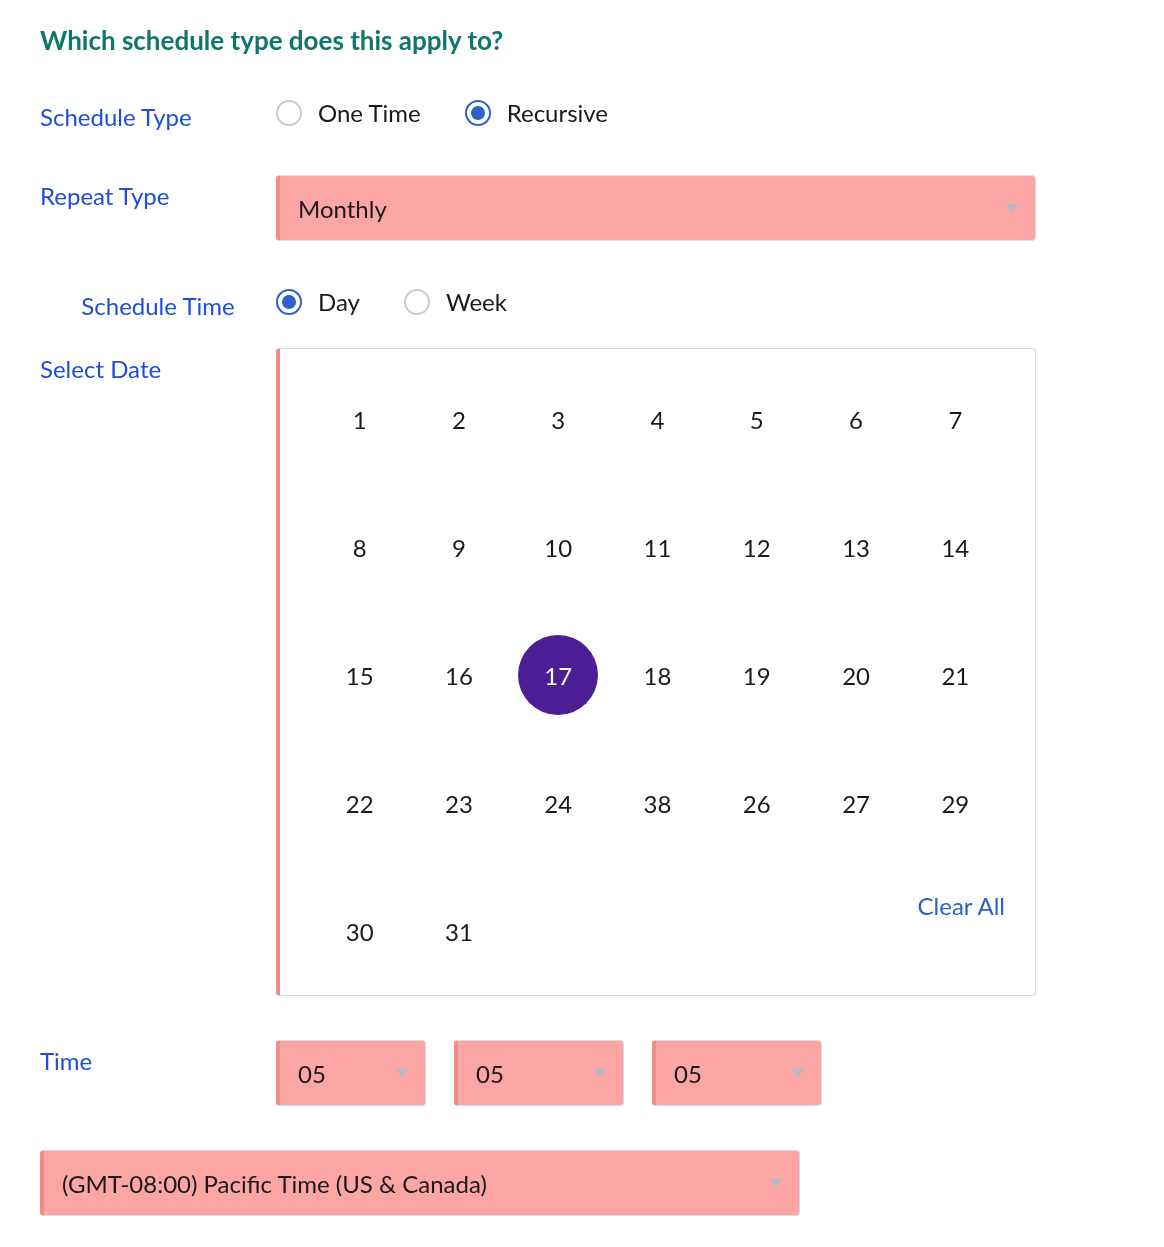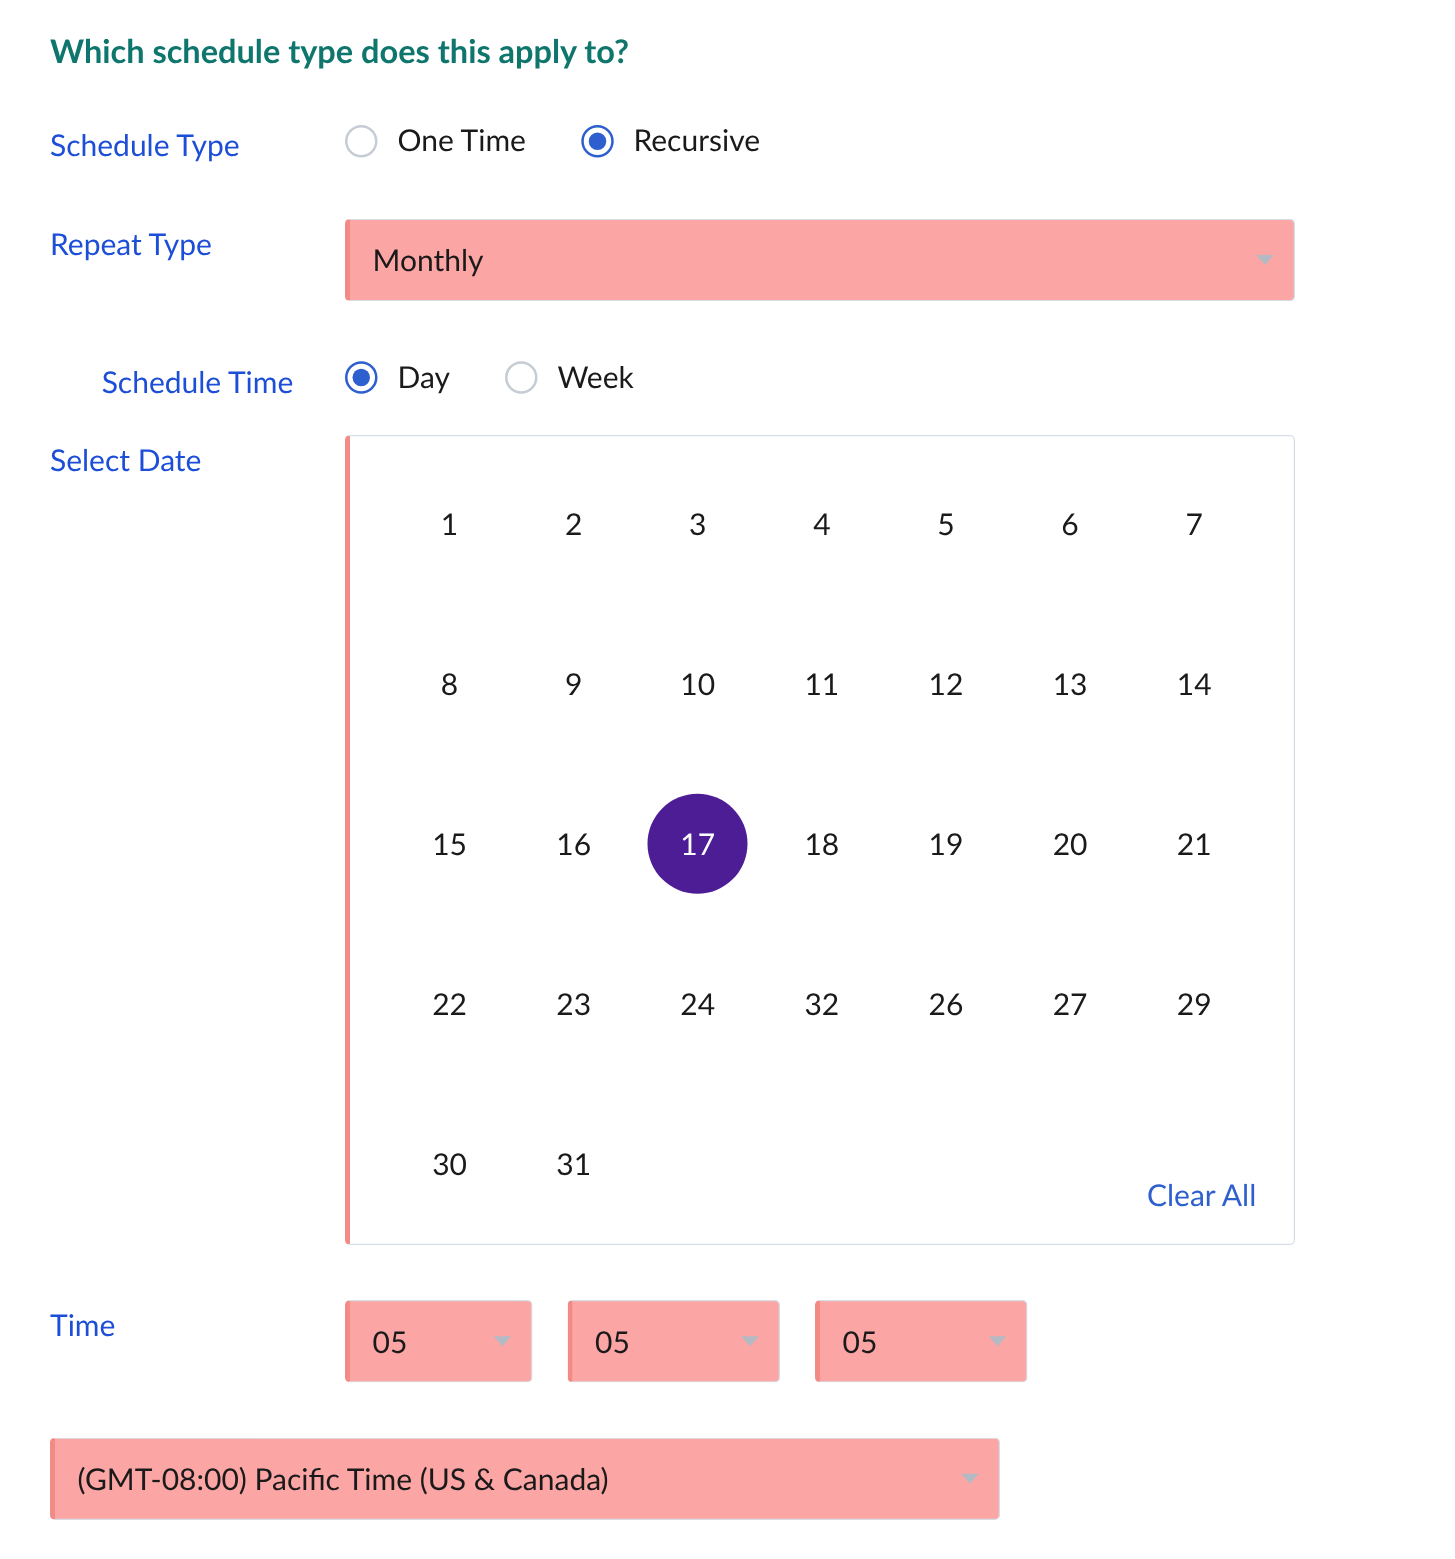--- a/index.html
+++ b/index.html
@@ -130,21 +130,21 @@
   .clear-link {
     color: #2d5fce;
     font-size: 24px;
     cursor: pointer;
     white-space: nowrap;
   }
   .cal-footer {
     width: 80px;
     height: 80px;
     display: flex;
-    align-items: flex-end;
+    align-items: flex-start;
     justify-content: flex-end;
   }
   .cal-footer.wide { width: auto; grid-column: 5 / 8; justify-self: end; }
   .time-row {
     display: flex;
     gap: 28px;
   }
 </style>
 </head>
 <body>
@@ -215,21 +215,21 @@
           <div class="day-cell">15</div>
           <div class="day-cell">16</div>
           <div class="day-cell selected">17</div>
           <div class="day-cell">18</div>
           <div class="day-cell">19</div>
           <div class="day-cell">20</div>
           <div class="day-cell">21</div>
           <div class="day-cell">22</div>
           <div class="day-cell">23</div>
           <div class="day-cell">24</div>
-          <div class="day-cell">32</div>
+          <div class="day-cell">38</div>
           <div class="day-cell">26</div>
           <div class="day-cell">27</div>
           <div class="day-cell">29</div>
           <div class="day-cell">30</div>
           <div class="day-cell">31</div>
           <div class="day-cell" style="visibility: hidden;"></div>
           <div class="cal-footer wide">
             <span class="clear-link">Clear All</span>
           </div>
         </div>

